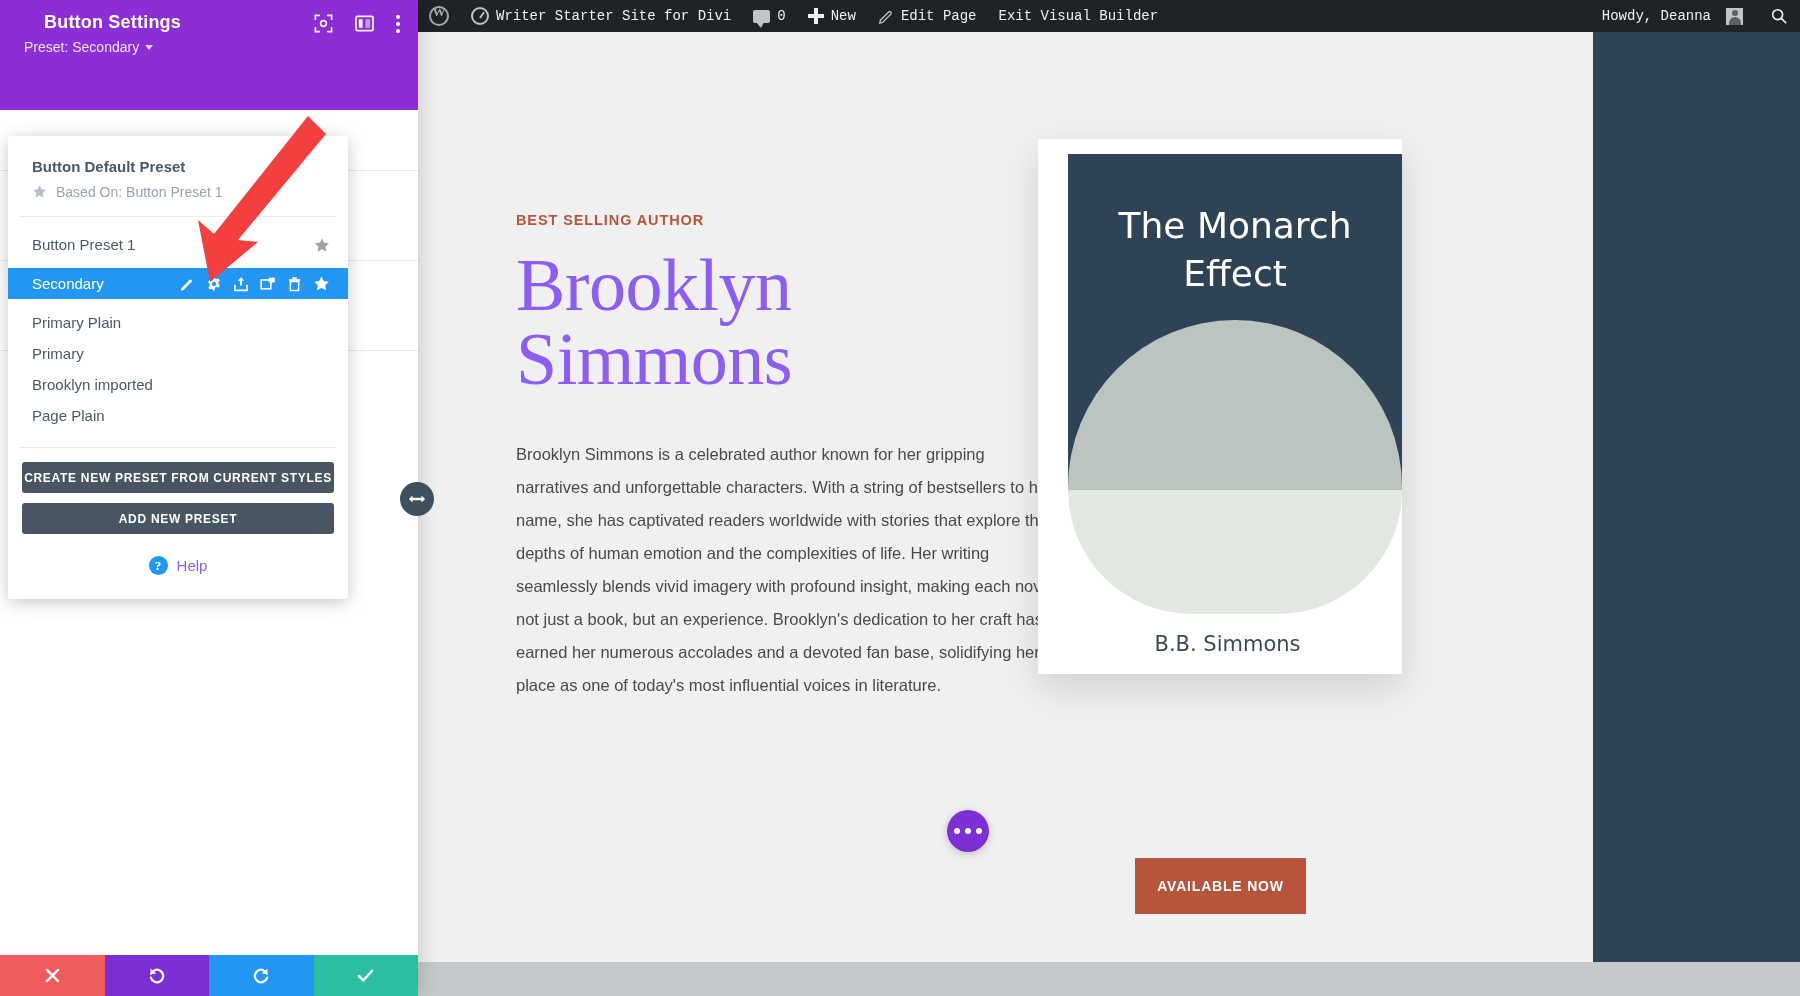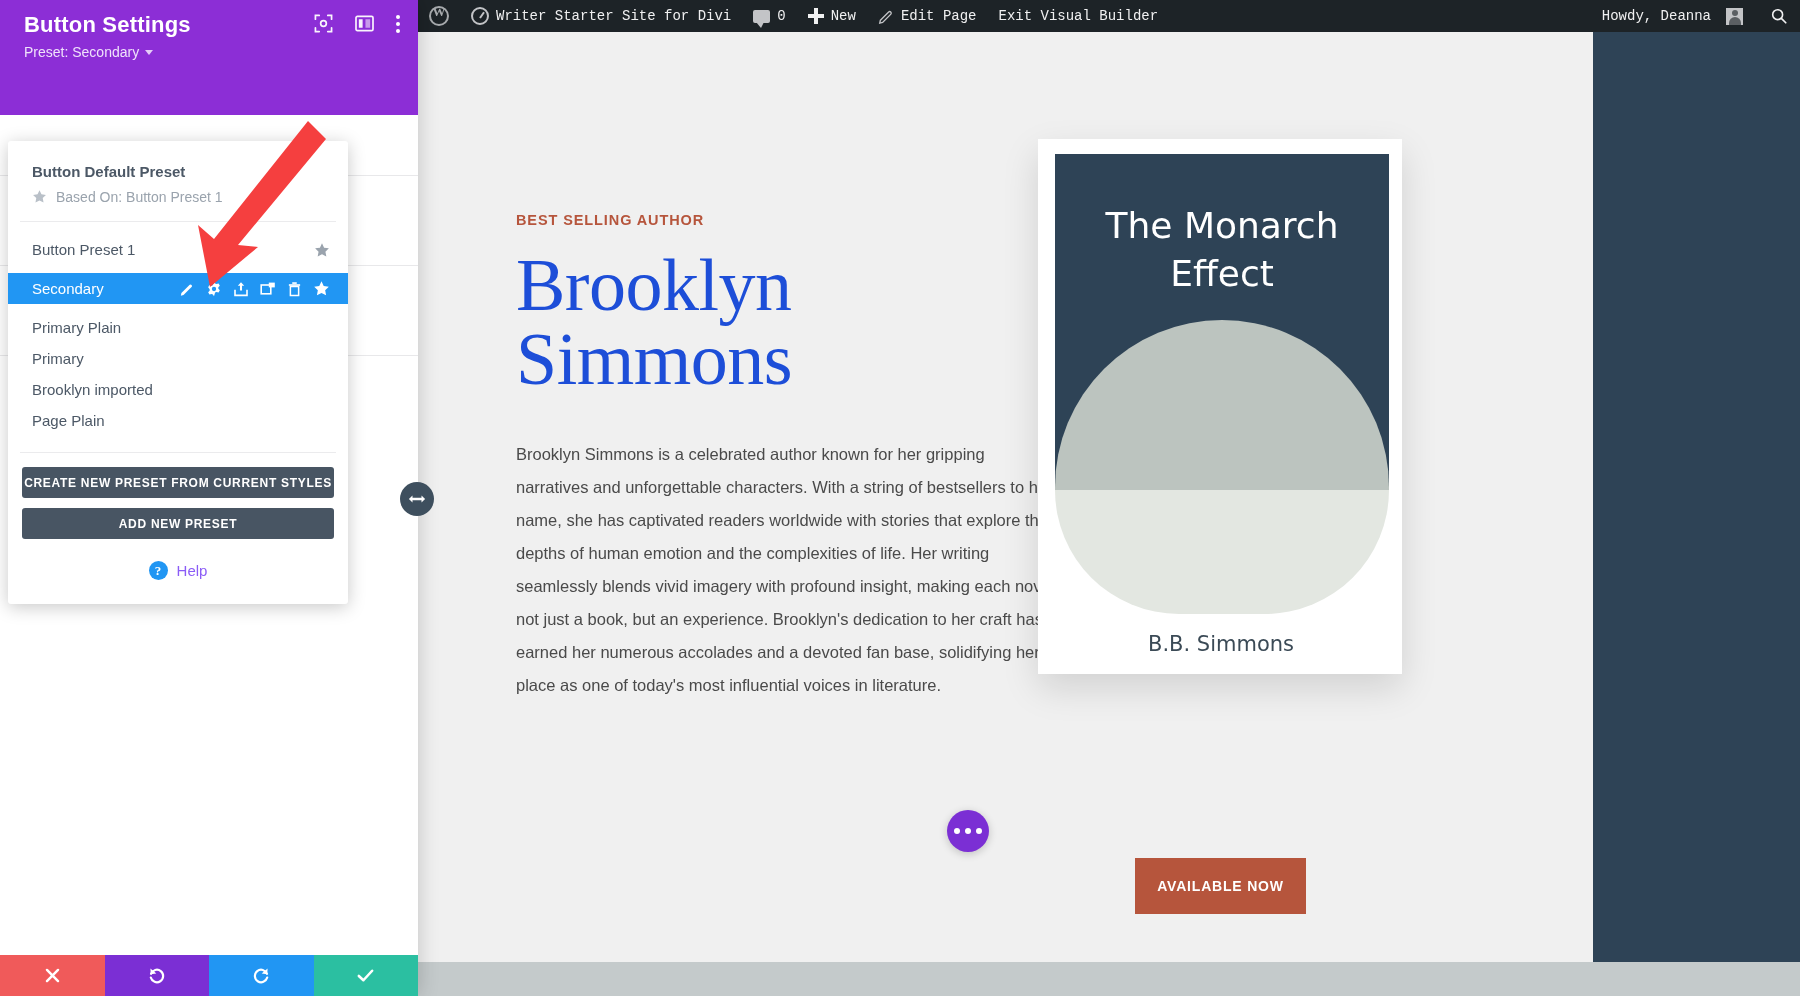--- a/index.html
+++ b/index.html
@@ -97,32 +97,32 @@
   
   #author-col {
     position: absolute; left: 98px; top: 180px; width: 540px;
   }
   #eyebrow {
     color: #b6553c; font-size: 14.5px; font-weight: bold;
     letter-spacing: 0.9px; margin-bottom: 20px;
   }
   #author-name {
     font-family: "Liberation Serif", serif;
-    font-size: 74px; line-height: 1.0; color: #1d4ed8;
+    font-size: 74px; line-height: 1.0; color: #8b5cf6;
     font-weight: normal; letter-spacing: -0.5px; margin-bottom: 42px;
   }
   #author-bio {
     font-size: 16.5px; line-height: 2.0; color: #4a4a4a;
   }
 
   
   #book-card {
     position: absolute; left: 620px; top: 107px;
     width: 364px; height: 535px; background: #fff;
-    padding: 15px 15px 0 17px;
+    padding: 15px 15px 0 30px;
     box-shadow: 0 14px 34px rgba(0,0,0,0.13);
   }
   #book-art {
     position: relative; width: 334px; height: 460px; overflow: hidden;
     background: #fff;
   }
   #book-art-top {
     position: absolute; top: 0; left: 0; width: 334px; height: 336px;
     background: #2e4356; overflow: hidden;
   }
@@ -166,21 +166,21 @@
   #settings-panel {
     position: absolute; top: 0; left: 0; width: 418px; height: 996px;
     background: #fff; z-index: 50;
     box-shadow: 0 0 20px rgba(0,0,0,0.2);
     display: flex; flex-direction: column;
   }
   #panel-header {
     background: #8c2ed6; color: #fff; padding: 12px 20px 14px 24px;
     flex: none; position: relative;
   }
-  #panel-title { font-size: 22px; font-weight: bold; letter-spacing: 0.2px; }
+  #panel-title { font-size: 18px; font-weight: bold; letter-spacing: 0.2px; margin-left: 20px; }
   #panel-subtitle {
     font-size: 14px; margin-top: 6px; color: #efe2fb; cursor: pointer;
     display: inline-flex; align-items: center; gap: 6px;
   }
   .caret-down {
     width: 0; height: 0; border-left: 4px solid transparent;
     border-right: 4px solid transparent; border-top: 5px solid #e4cdf7;
     display: inline-block;
   }
   #panel-header-icons {

